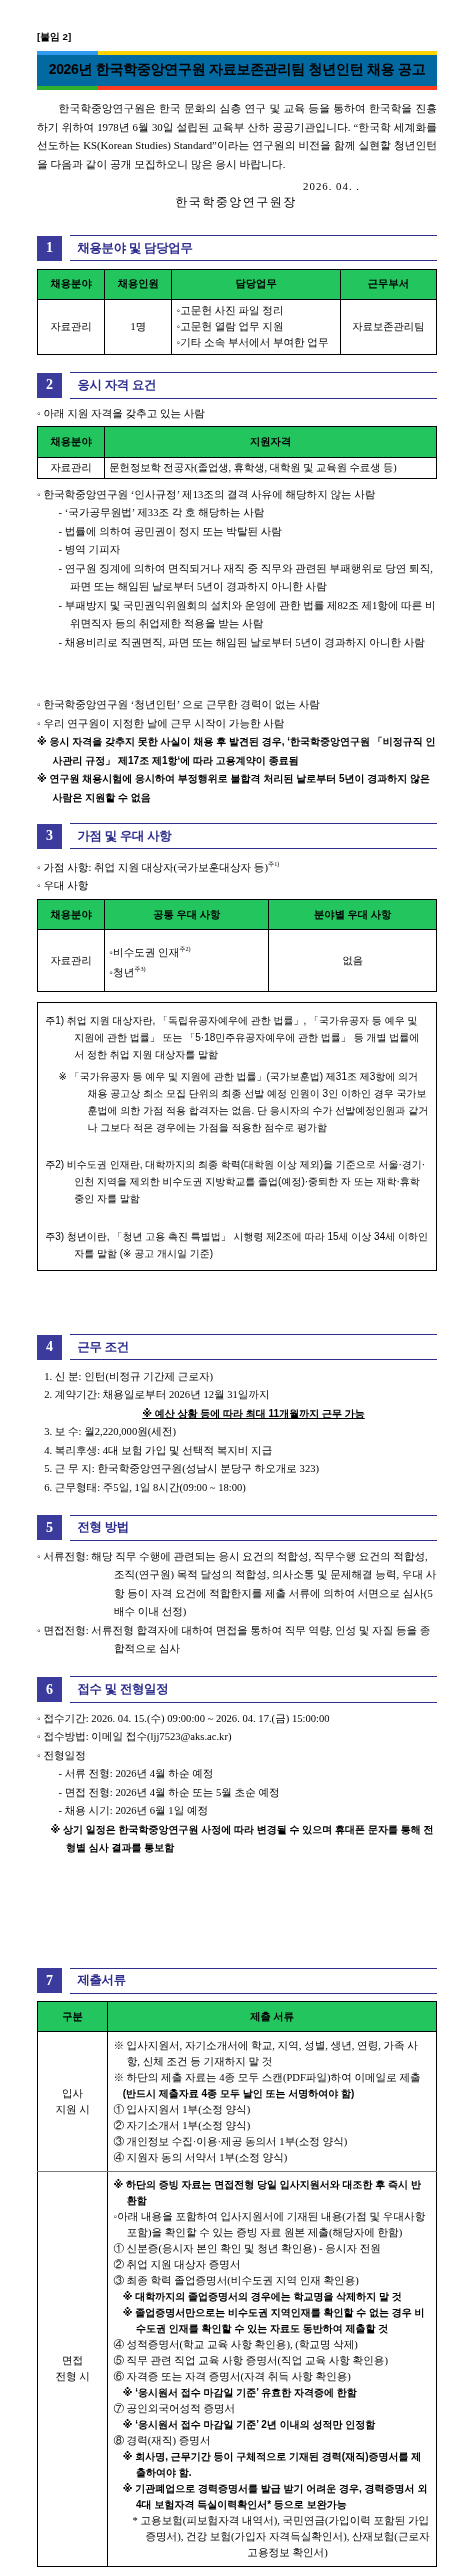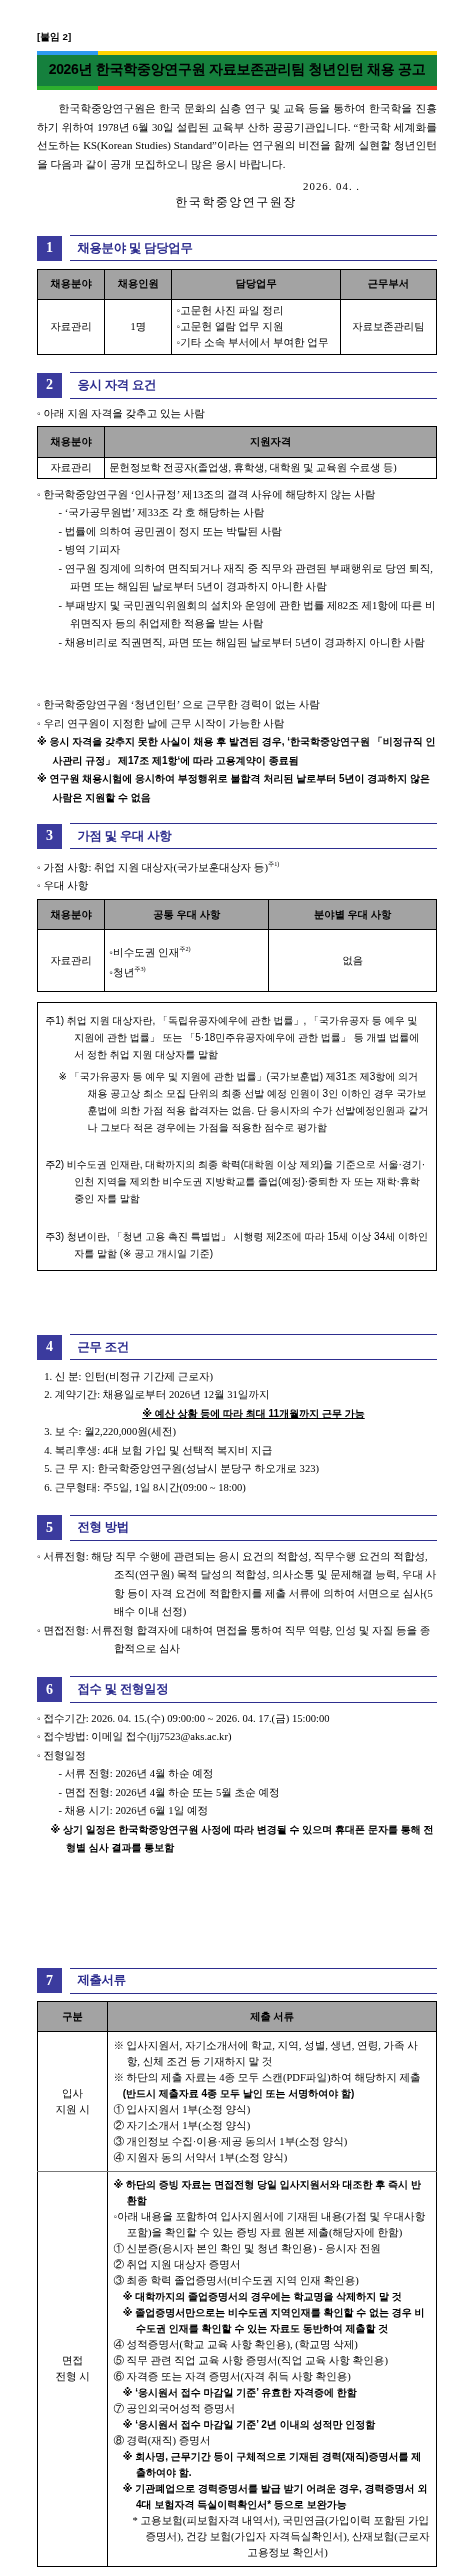--- a/index.html
+++ b/index.html
@@ -13,21 +13,21 @@
 
   
   .banner{width:400px;margin:4.1px 0 0 37px;}
   .bar{display:flex;height:4.1px;}
   .bar .seg1{width:61px;height:4.1px;}
   .bar .seg2{flex:1;height:4.1px;}
   .bar-top .seg1{background:#2e9af0;}
   .bar-top .seg2{background:#ffd400;}
   .bar-bottom .seg1{background:#2eaf2e;}
   .bar-bottom .seg2{background:#ff3b1f;}
-  .banner-title{background:#15803d;text-align:center;padding:6.2px 3.1px;
+  .banner-title{background:#0369a1;text-align:center;padding:6.2px 3.1px;
           font-family:"Liberation Sans","DejaVu Sans",sans-serif;font-weight:700;
           font-size:14px;letter-spacing:-0.3px;}
 
   
   .intro{margin:9.3px 0 0 0;font-size:10.8px;line-height:18.5px;text-align:justify;text-indent:21.6px;}
   .date-line{margin:7px 77px 0 0;text-align:right;font-size:10.8px;letter-spacing:1px;}
   .signer-line{margin:2.1px 2.1px 0 0;text-align:center;font-size:12px;letter-spacing:1.5px;}
 
   
   .sec{display:flex;align-items:center;margin-top:24px;}
@@ -35,21 +35,21 @@
            display:flex;align-items:center;justify-content:center;
            font-family:"Liberation Serif","DejaVu Serif",serif;font-size:14px;font-weight:700;}
   .sec-body{flex:1;margin-left:8.2px;border-top:1.5px solid #2e2e8f;border-bottom:1.5px solid #2e2e8f;
            padding:3.6px 0 3.6px 7.2px;color:#2e2e8f;font-weight:700;font-size:12.4px;
            font-family:"Liberation Sans","DejaVu Sans",sans-serif;letter-spacing:-0.3px;}
 
   
   table{border-collapse:collapse;width:400px;margin-left:0;
         border-top:1.5px solid #000;border-bottom:1.5px solid #000;}
   th,td{border:0.5px solid #000;font-size:10.3px;vertical-align:middle;padding:3.1px 4.1px;}
-  th{background:#a3a3a3;font-weight:700;height:23px;border-bottom:1px solid #000;}
+  th{background:#22c55e;font-weight:700;height:23px;border-bottom:1px solid #000;}
   td.lbl{text-align:center;white-space:nowrap;}
   td .ln{line-height:16px;}
   .t-mt{margin-top:7.2px;}
 
   
   .ln{line-height:18.5px;font-size:10.6px;}
   .list .ln{padding-left:15.5px;text-indent:-15.5px;}
   .list{margin-top:7.2px;}
   .gb{font-family:"Liberation Sans","DejaVu Sans",sans-serif;font-weight:700;font-size:10px;}
   .u{text-decoration:underline;}
@@ -243,21 +243,21 @@
         <th style="width:61px">구분</th>
         <th>제출 서류</th>
       </tr>
       <tr>
         <td class="lbl" style="border-bottom:0.5px solid #777">
               <div class="ln">입사</div>
               <div class="ln">지원 시</div>
             </td>
         <td class="cell" style="border-bottom:0.5px solid #777;padding:5.2px 5.2px">
               <div class="ln">※ 입사지원서, 자기소개서에 학교, 지역, 성별, 생년, 연령, 가족 사항, 신체 조건 등 기재하지 말 것</div>
-              <div class="ln">※ 하단의 제출 자료는 4종 모두 스캔(PDF파일)하여 해당하지 제출</div>
+              <div class="ln">※ 하단의 제출 자료는 4종 모두 스캔(PDF파일)하여 이메일로 제출</div>
               <div class="ln gb i05">(반드시 제출자료 4종 모두 날인 또는 서명하여야 함)</div>
               <div class="ln">① 입사지원서 1부(소정 양식)</div>
               <div class="ln">② 자기소개서 1부(소정 양식)</div>
               <div class="ln">③ 개인정보 수집·이용·제공 동의서 1부(소정 양식)</div>
               <div class="ln">④ 지원자 동의 서약서 1부(소정 양식)</div>
             </td>
       </tr>
       <tr>
         <td class="lbl">
               <div class="ln">면접</div>

